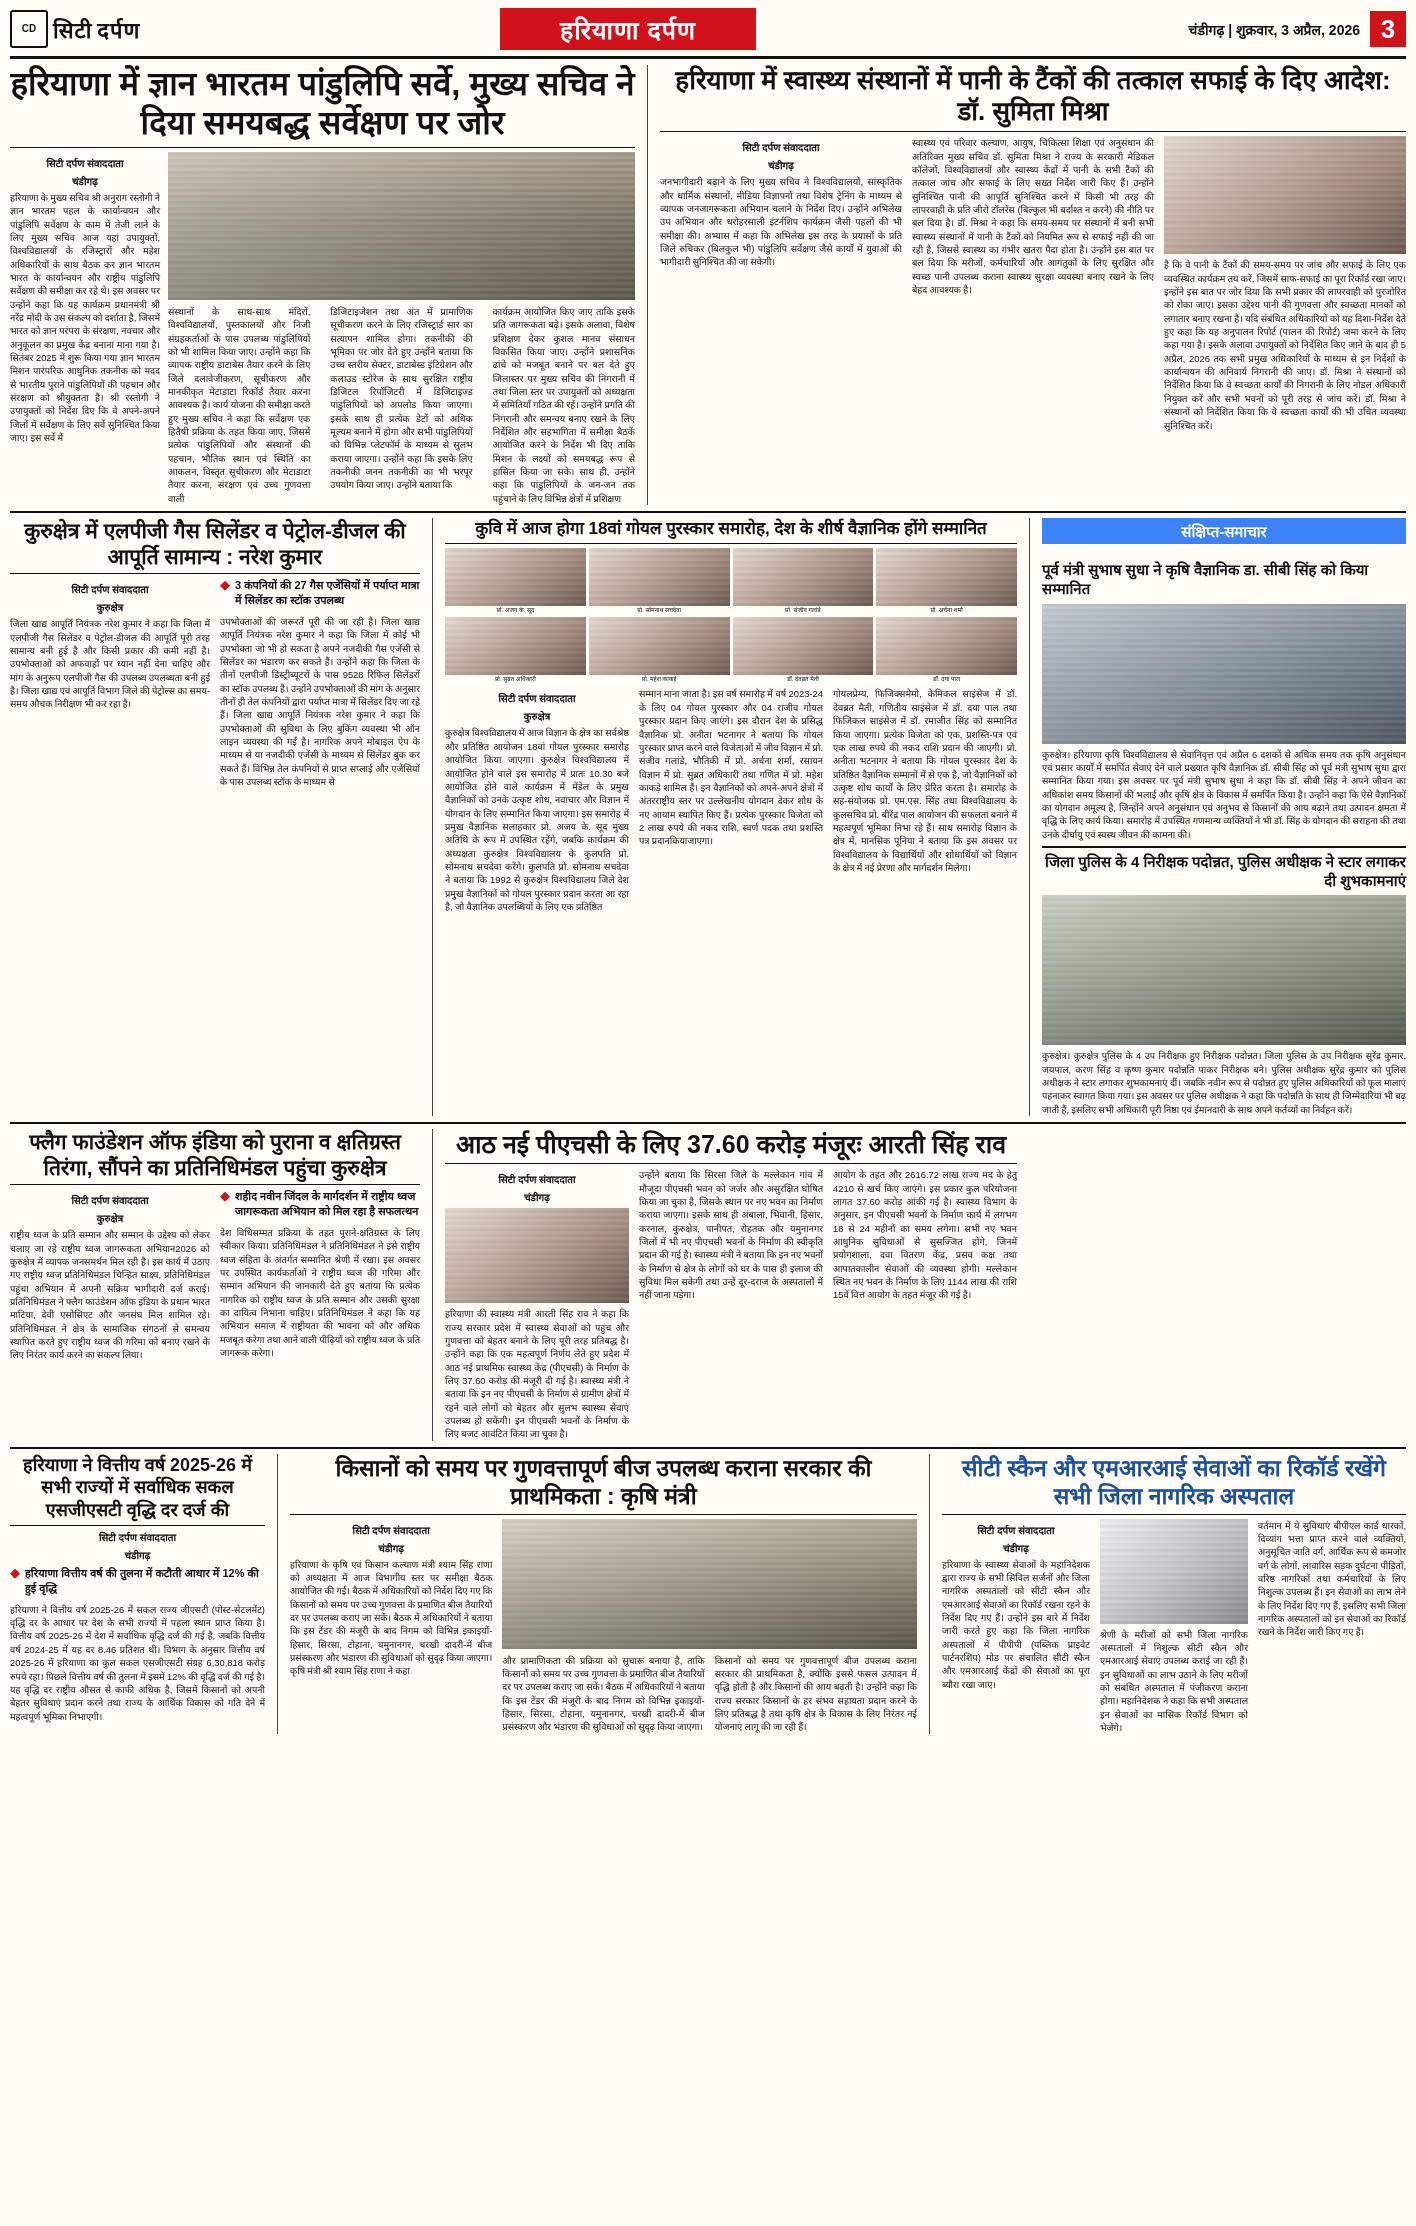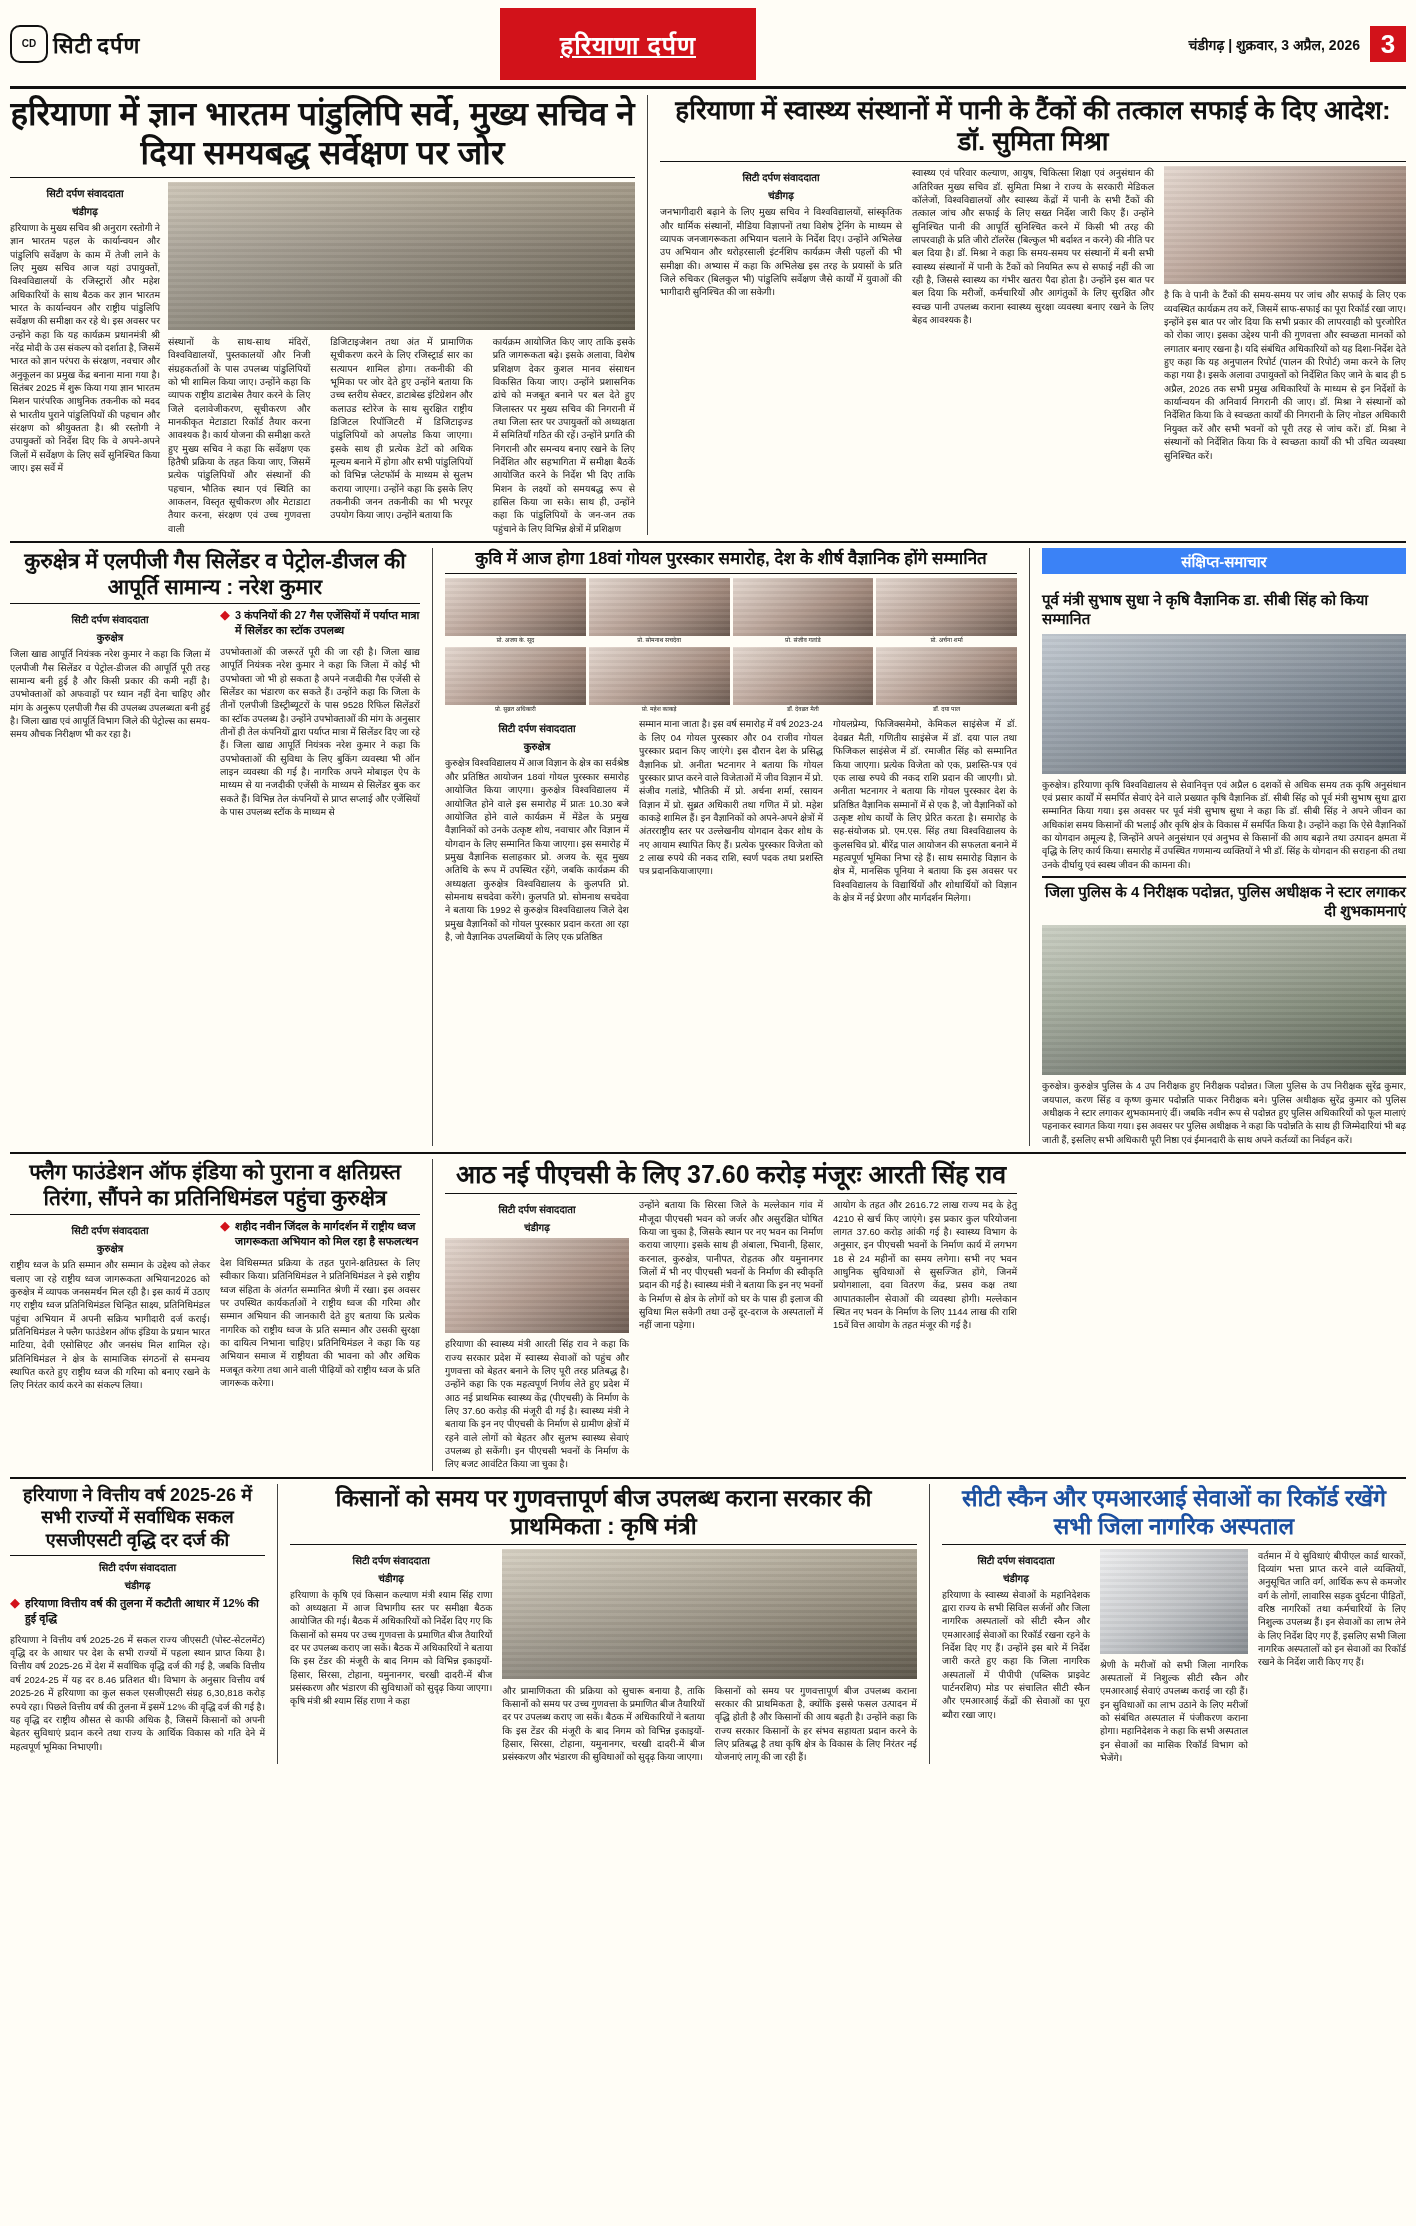--- a/index.html
+++ b/index.html
@@ -9,29 +9,29 @@
     background:#fffdf6;
     font-family:"Liberation Sans", sans-serif;
     color:#111;
   }
   .page { width:1416px; height:2226px; position:relative; padding:8px 10px; }
 
   
   .masthead { display:flex; align-items:center; border-bottom:3px solid #111; padding-bottom:6px; }
   .logo-box { width:170px; display:flex; align-items:center; gap:5px; }
   .logo-mark {
-    width:38px;height:38px;border:2px solid #111;border-radius:10px;
+    width:38px;height:38px;border:2px solid #111;border-radius:3px;
     display:flex;align-items:center;justify-content:center;font-size:10px;font-weight:bold;line-height:1;
     text-align:center;
   }
   .logo-text { font-size:22px; font-weight:bold; letter-spacing:1px; }
   .masthead-center { flex:1; display:flex; justify-content:center; }
   .red-banner {
     background:#d2121a; color:#fff; font-size:25px; font-weight:bold;
-    padding:19px 60px; letter-spacing:1px;text-decoration:underline;
+    padding:4px 60px; letter-spacing:1px;
   }
   .masthead-right { width:330px; display:flex; align-items:center; justify-content:flex-end; gap:10px; }
   .dateline { font-size:14px; font-weight:bold; }
   .page-num {
     background:#d2121a;color:#fff;font-size:26px;font-weight:bold;
     width:36px;height:36px;display:flex;align-items:center;justify-content:center;
   }
 
   
   .rule { border-top:2px solid #111; margin:5px 0; }

